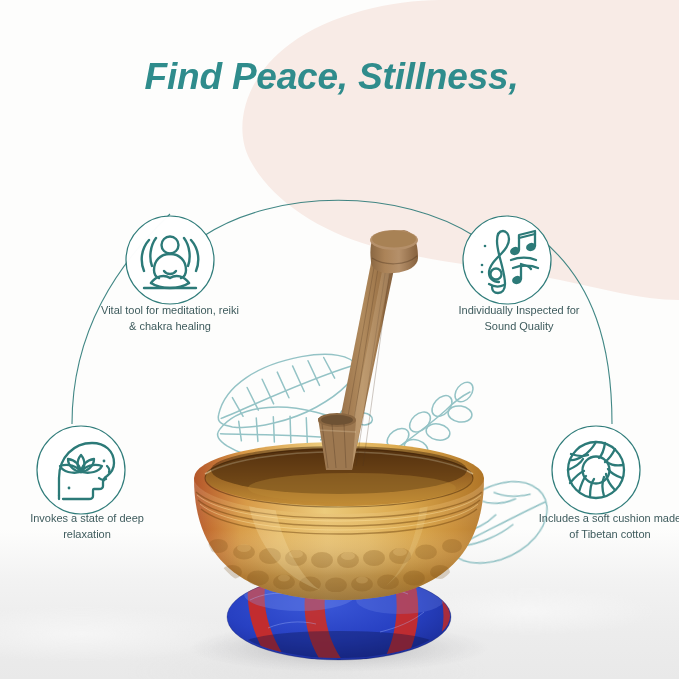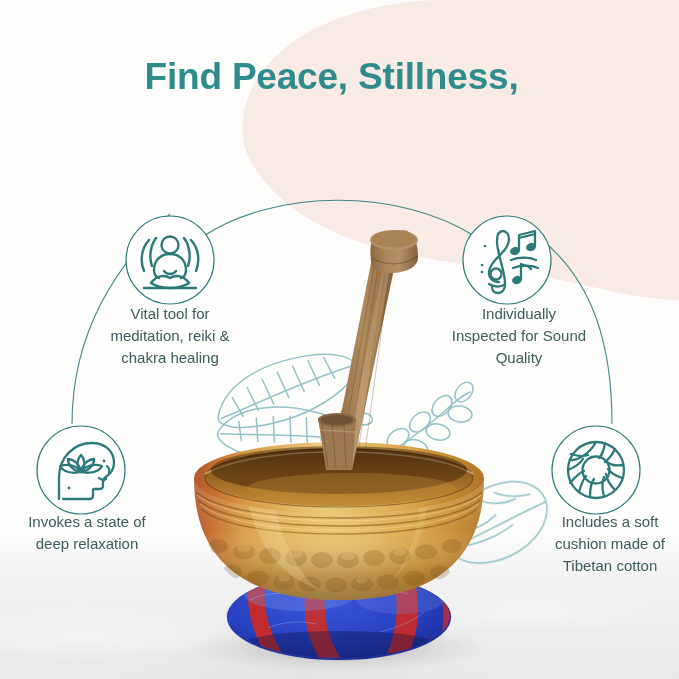--- a/index.html
+++ b/index.html
@@ -20,31 +20,31 @@
   .floor-tex{position:absolute;left:0;right:0;bottom:0;height:150px;z-index:1;opacity:.55;
     background:
       radial-gradient(ellipse 220px 40px at 12% 70%,rgba(255,255,255,.9),transparent 70%),
       radial-gradient(ellipse 180px 34px at 78% 55%,rgba(255,255,255,.85),transparent 70%),
       radial-gradient(ellipse 260px 50px at 45% 95%,rgba(218,218,218,.6),transparent 70%);
   }
 
   
   .heading{
     position:absolute;z-index:6;left:0;right:16px;top:28px;text-align:center;
-    color:#2f8c8c;font-size:37px;font-weight:bold;line-height:1.28;letter-spacing:-0.2px;
+    color:#2f8c8c;font-size:37px;font-weight:bold;line-height:1.28;letter-spacing:-0.2px;font-style:italic;
   }
   .heading .l2{display:block;}
 
   
   .vector{position:absolute;inset:0;z-index:5;pointer-events:none;}
 
   
   .feat-label{
     position:absolute;z-index:7;text-align:center;color:#3e5b5d;
-    font-size:15px;line-height:1.45;
+    font-size:11px;line-height:1.45;
   }
   #lbl-med   {left:99px; top:303px; width:142px;}
   #lbl-sound {left:448px;top:303px; width:142px;}
   #lbl-relax {left:16px; top:511px; width:142px;}
   #lbl-cush  {left:536px;top:511px; width:148px;}
 
   
   .icon-wrap{position:absolute;z-index:7;}
   #ic-med   {left:126px;top:216px;width:88px;height:88px;}
   #ic-sound {left:463px;top:216px;width:88px;height:88px;}

